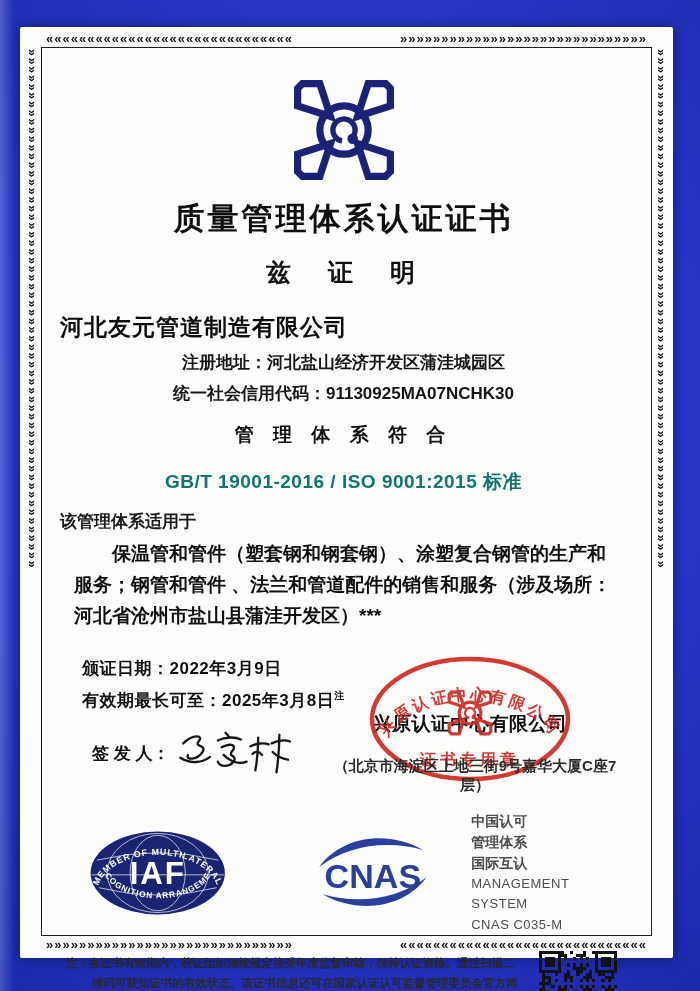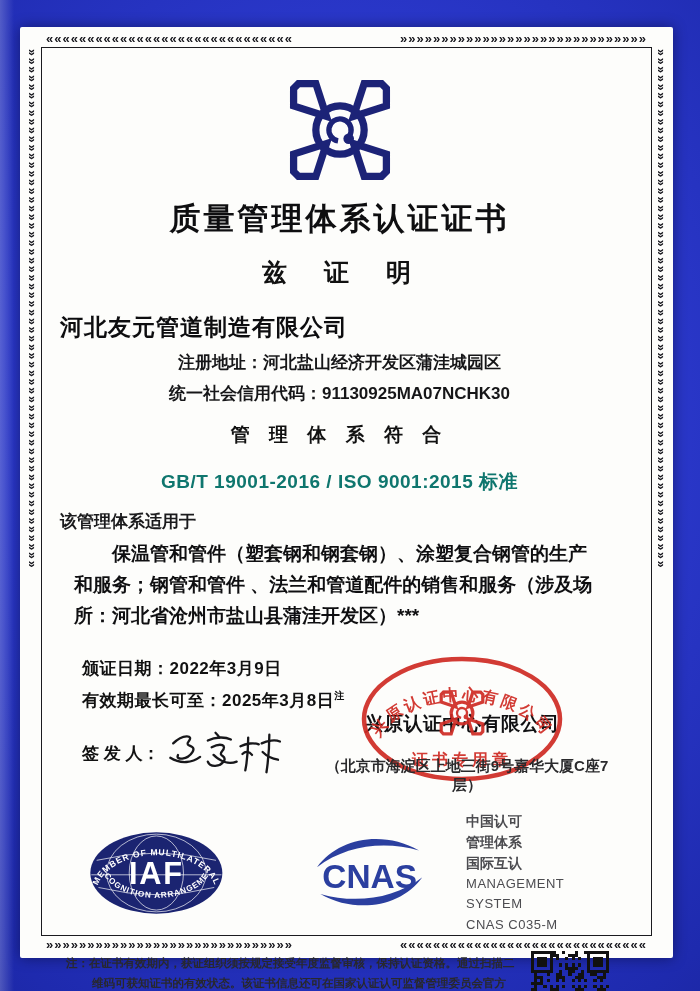--- a/index.html
+++ b/index.html
@@ -28,21 +28,21 @@
   .chev-bottom{bottom:6px;}
   .chev-v{top:22px;bottom:22px;width:14px;writing-mode:vertical-rl;
           font-size:12px;letter-spacing:2px;line-height:14px;overflow:hidden;}
   .chev-left{left:5px;}
   .chev-right{right:5px;}
   
   .inner{
     position:absolute;left:21px;right:21px;top:20px;bottom:22px;
     border:1.6px solid #1b1b1f;
     box-sizing:border-box;
-    padding:12px 32px 8px 18px;
+    padding:12px 24px 8px 18px;
   }
   .emblem{display:block;margin:12px auto 2px auto;color:#1c2377;}
   .title{
     text-align:center;font-size:31px;font-weight:bold;color:#0e0e10;
     letter-spacing:3px;margin:10px 0 4px 0;
   }
   .regline{text-align:right;padding-right:14px;margin-top:14px;
     font-size:18px;font-weight:bold;color:#111;}
   .certify{text-align:center;font-size:25px;font-weight:bold;letter-spacing:6px;margin-top:16px;color:#111;}
   .company{text-align:left;font-size:23px;font-weight:bold;margin-top:23px;color:#0d0d0f;letter-spacing:1px;}
@@ -51,21 +51,21 @@
   .standard{text-align:center;font-size:19px;font-weight:bold;margin-top:21px;color:#0f766e;letter-spacing:.5px;}
   .scope-intro{text-align:left;font-size:17px;font-weight:600;margin-top:15px;color:#1a1a1c;}
   .scope{
     margin:6px 14px 0 14px;font-size:19px;font-weight:bold;color:#0f0f11;
     line-height:1.62;text-indent:2em;text-align:left;
   }
   .cred-row{position:relative;height:148px;margin-top:22px;}
   .dates{position:absolute;left:22px;top:4px;color:#111;}
   .dates .dline{font-size:17px;font-weight:bold;margin-bottom:9px;letter-spacing:.5px;}
   .dates sup{font-size:10px;font-weight:bold;}
-  .signer{margin-top:16px;font-size:17px;font-weight:bold;display:flex;align-items:center;}
+  .signer{margin-top:16px;font-size:17px;font-weight:bold;display:flex;align-items:center;margin-left:10px;}
   .signature{margin-left:6px;}
   .issuer-box{position:absolute;right:2px;top:0;width:310px;height:148px;text-align:center;}
   .issuer-name{position:absolute;left:0;right:0;top:58px;font-size:19px;font-weight:bold;color:#101012;z-index:1;letter-spacing:.5px;}
   .stamp{position:absolute;left:50%;top:-4px;transform:translateX(-50%);z-index:2;opacity:.92;}
   .issuer-addr{position:absolute;left:10px;right:0;bottom:6px;font-size:15px;color:#2a2a2c;z-index:3;font-weight:600;}
   .logos-row{display:flex;align-items:center;margin-top:10px;}
   .iaf{margin-left:24px;}
   .cnas{margin-left:78px;}
   .cnas-text{margin-left:34px;color:#4c4c50;}
   .cnas-text .zh{font-size:14px;line-height:1.5;font-weight:600;}

